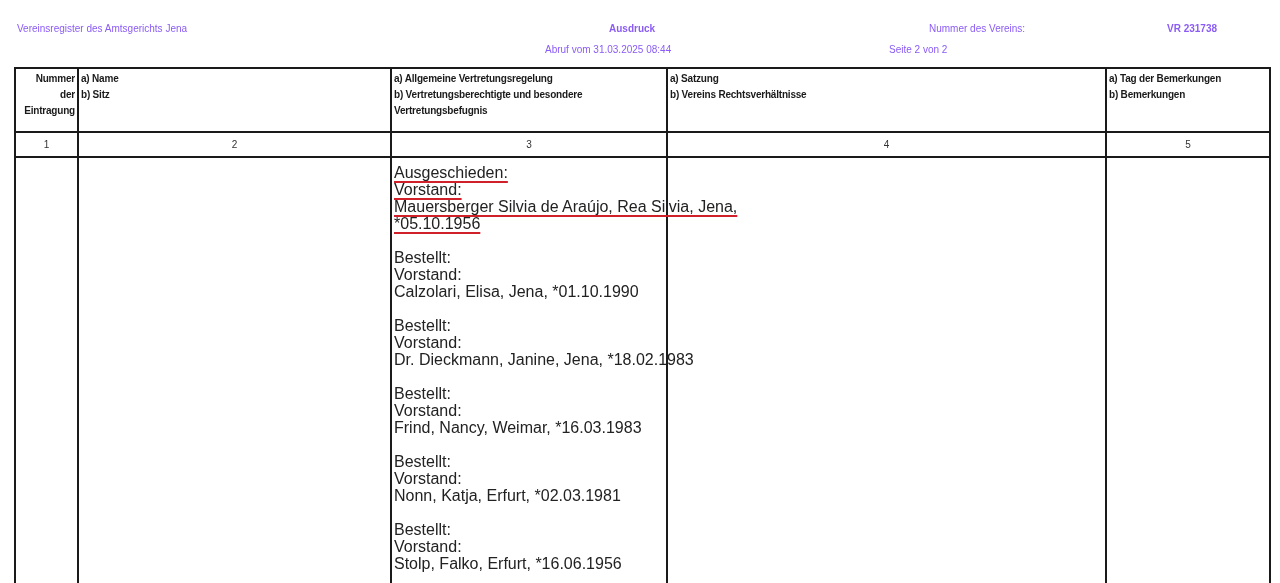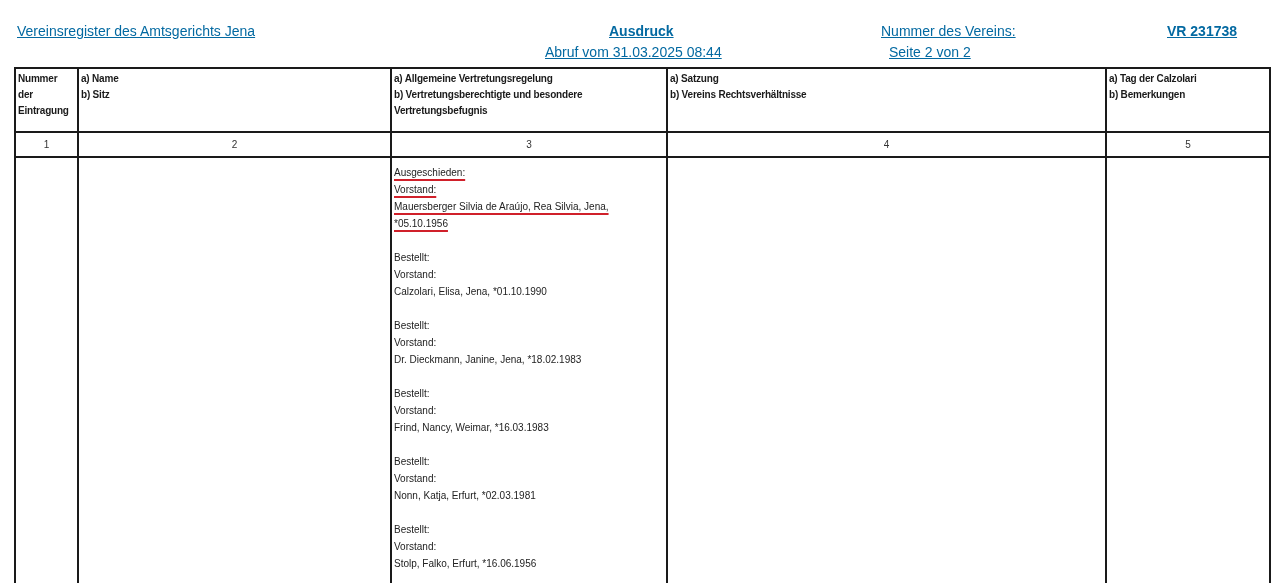--- a/index.html
+++ b/index.html
@@ -1,37 +1,37 @@
 <!DOCTYPE html>
 <html><head>
 <meta charset="utf-8">
 <style>
   html, body { margin:0; padding:0; background:#ffffff; }
   body { width:1280px; height:583px; position:relative; overflow:hidden; font-family:"Liberation Sans", sans-serif; color:#1a1a1a; }
-  .hdr { position:absolute; font-size:14px; color:#0369a1; white-space:nowrap;text-decoration:underline; }
+  .hdr { position:absolute; font-size:10px; color:#8b5cf6; white-space:nowrap; }
   .bold { font-weight:bold; }
   table.reg { position:absolute; left:14px; top:67px; border-collapse:collapse; table-layout:fixed; width:1255px; }
   table.reg td { border:2px solid #1a1a1a; padding:0; vertical-align:top; font-size:10px; }
   .th-cell { height:60px; font-weight:bold; line-height:16px; padding:2px 2px 0 2px !important; letter-spacing:-0.2px; }
   .th-cell div { white-space:nowrap; }
-  .center { text-align:left; }
+  .center { text-align:right; }
   .num-cell { height:23px; text-align:center; vertical-align:middle !important; font-size:10px; color:#333; }
   .body-cell { height:413px; }
-  .entry { padding:6px 2px 0 2px; line-height:17px; font-size:10px; color:#222; }
+  .entry { padding:6px 2px 0 2px; line-height:17px; font-size:16px; color:#222; }
   .block { margin-bottom:17px; }
   .block div { white-space:nowrap; }
   .red-ul { text-decoration:underline; text-decoration-color:#d0202a; text-decoration-thickness:1.5px; text-underline-offset:3px; }
 </style>
 </head>
 <body>
 
 <div class="hdr" style="left:17px; top:23px;">Vereinsregister des Amtsgerichts Jena</div>
 <div class="hdr bold" style="left:609px; top:23px;">Ausdruck</div>
 <div class="hdr" style="left:545px; top:44px;">Abruf vom 31.03.2025 08:44</div>
-<div class="hdr" style="left:881px; top:23px;">Nummer des Vereins:</div>
+<div class="hdr" style="left:929px; top:23px;">Nummer des Vereins:</div>
 <div class="hdr bold" style="left:1167px; top:23px;">VR 231738</div>
 <div class="hdr" style="left:889px; top:44px;">Seite 2 von 2</div>
 
 <table class="reg">
   <colgroup>
     <col style="width:63px">
       <col style="width:313px">
       <col style="width:276px">
       <col style="width:439px">
       <col style="width:164px">
@@ -50,21 +50,21 @@
     <td class="th-cell">
       <div>a) Allgemeine Vertretungsregelung</div>
       <div>b) Vertretungsberechtigte und besondere</div>
       <div>Vertretungsbefugnis</div>
     </td>
     <td class="th-cell">
       <div>a) Satzung</div>
       <div>b) Vereins Rechtsverhältnisse</div>
     </td>
     <td class="th-cell">
-      <div>a) Tag der Calzolari</div>
+      <div>a) Tag der Bemerkungen</div>
       <div>b) Bemerkungen</div>
     </td>
   </tr>
   <tr>
     <td class="num-cell">1</td>
     <td class="num-cell">2</td>
     <td class="num-cell">3</td>
     <td class="num-cell">4</td>
     <td class="num-cell">5</td>
   </tr>

